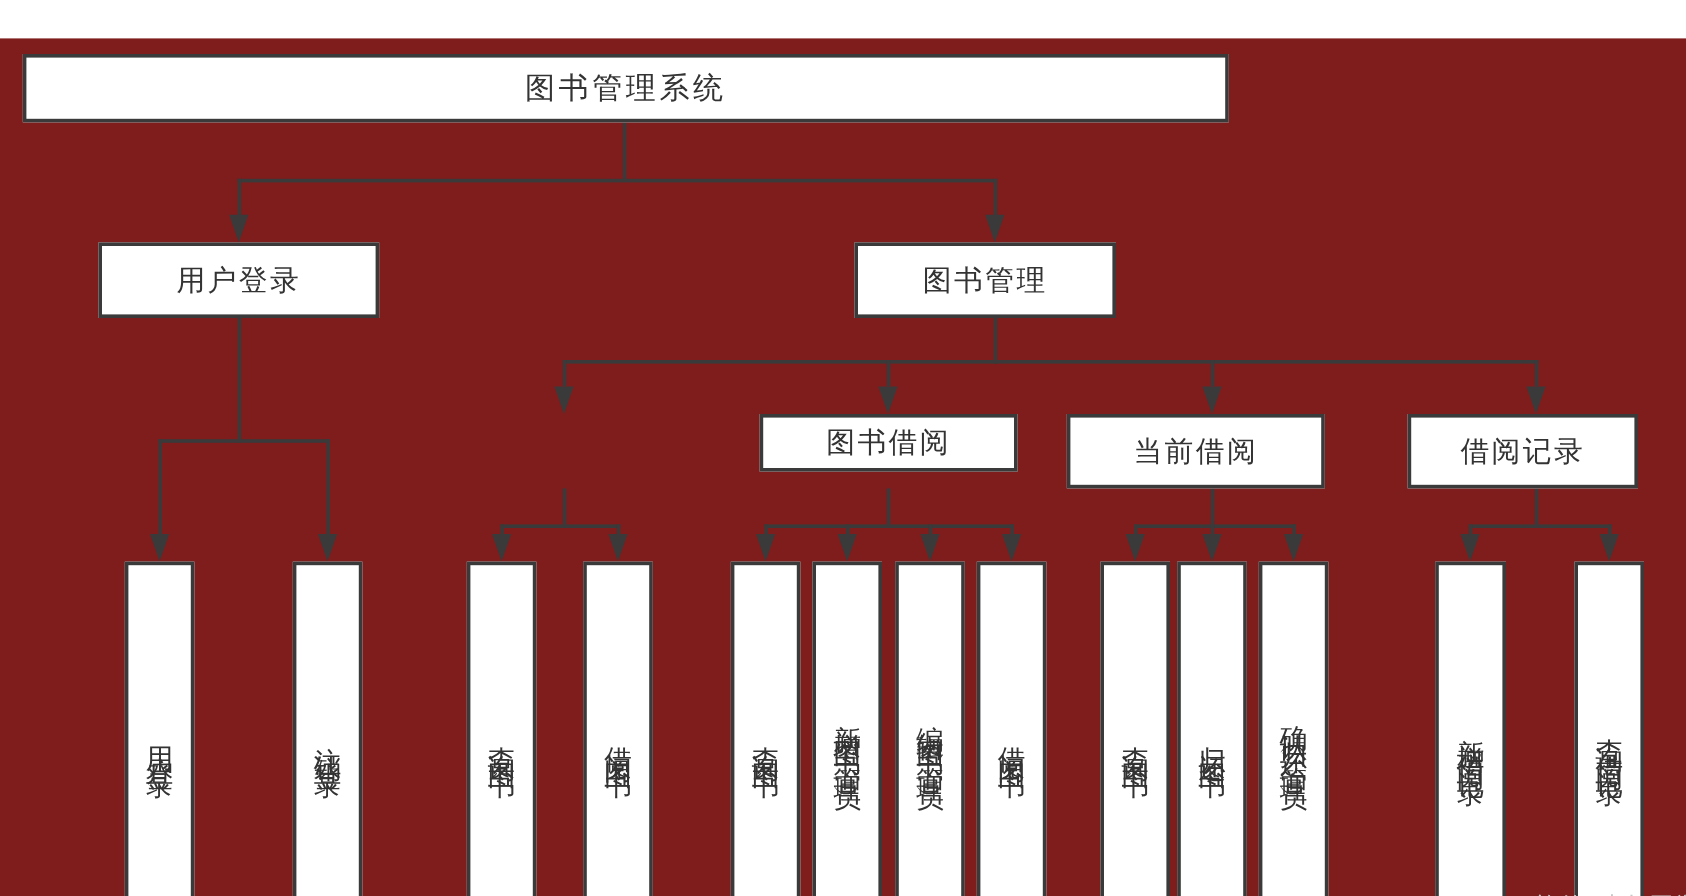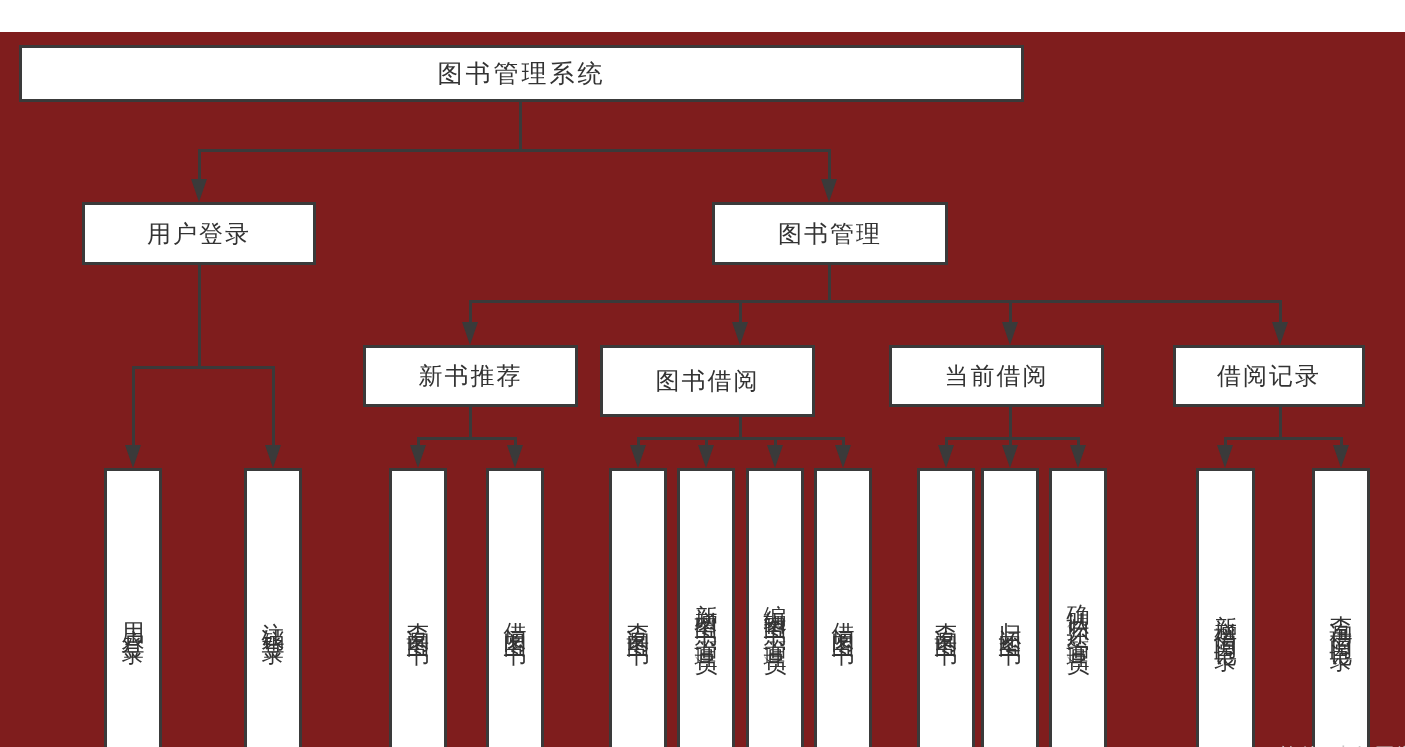--- a/index.html
+++ b/index.html
@@ -94,28 +94,25 @@
   <div class="vline" style="left:1340px;top:405px;height:9px"></div>
   <div class="ah" style="left:1333px;top:413px"></div>
 
   <div class="box" style="left:19px;top:13px;width:1005px;height:57px">
     <span class="rootlabel">图书管理系统</span>
   </div>
 
   <div class="box" style="left:82px;top:170px;width:234px;height:63px">
     <span class="hlabel">用户登录</span>
   </div>
-  <div class="box" style="left:712px;top:170px;width:236px;height:63px">
+  <div class="box" style="left:712px;top:170px;width:218px;height:63px">
     <span class="hlabel">图书管理</span>
   </div>
 
-  <div class="box" style="left:363px;top:313px;width:215px;height:62px">
-    <span class="hlabel">新书推荐</span>
-  </div>
-  <div class="box" style="left:600px;top:313px;width:215px;height:72px">
+  <div class="box" style="left:633px;top:313px;width:215px;height:48px">
     <span class="hlabel">图书借阅</span>
   </div>
   <div class="box" style="left:889px;top:313px;width:215px;height:62px">
     <span class="hlabel">当前借阅</span>
   </div>
   <div class="box" style="left:1173px;top:313px;width:192px;height:62px">
     <span class="hlabel">借阅记录</span>
   </div>
 
   <div class="box" style="left:104px;top:436px;width:58px;height:299px">

